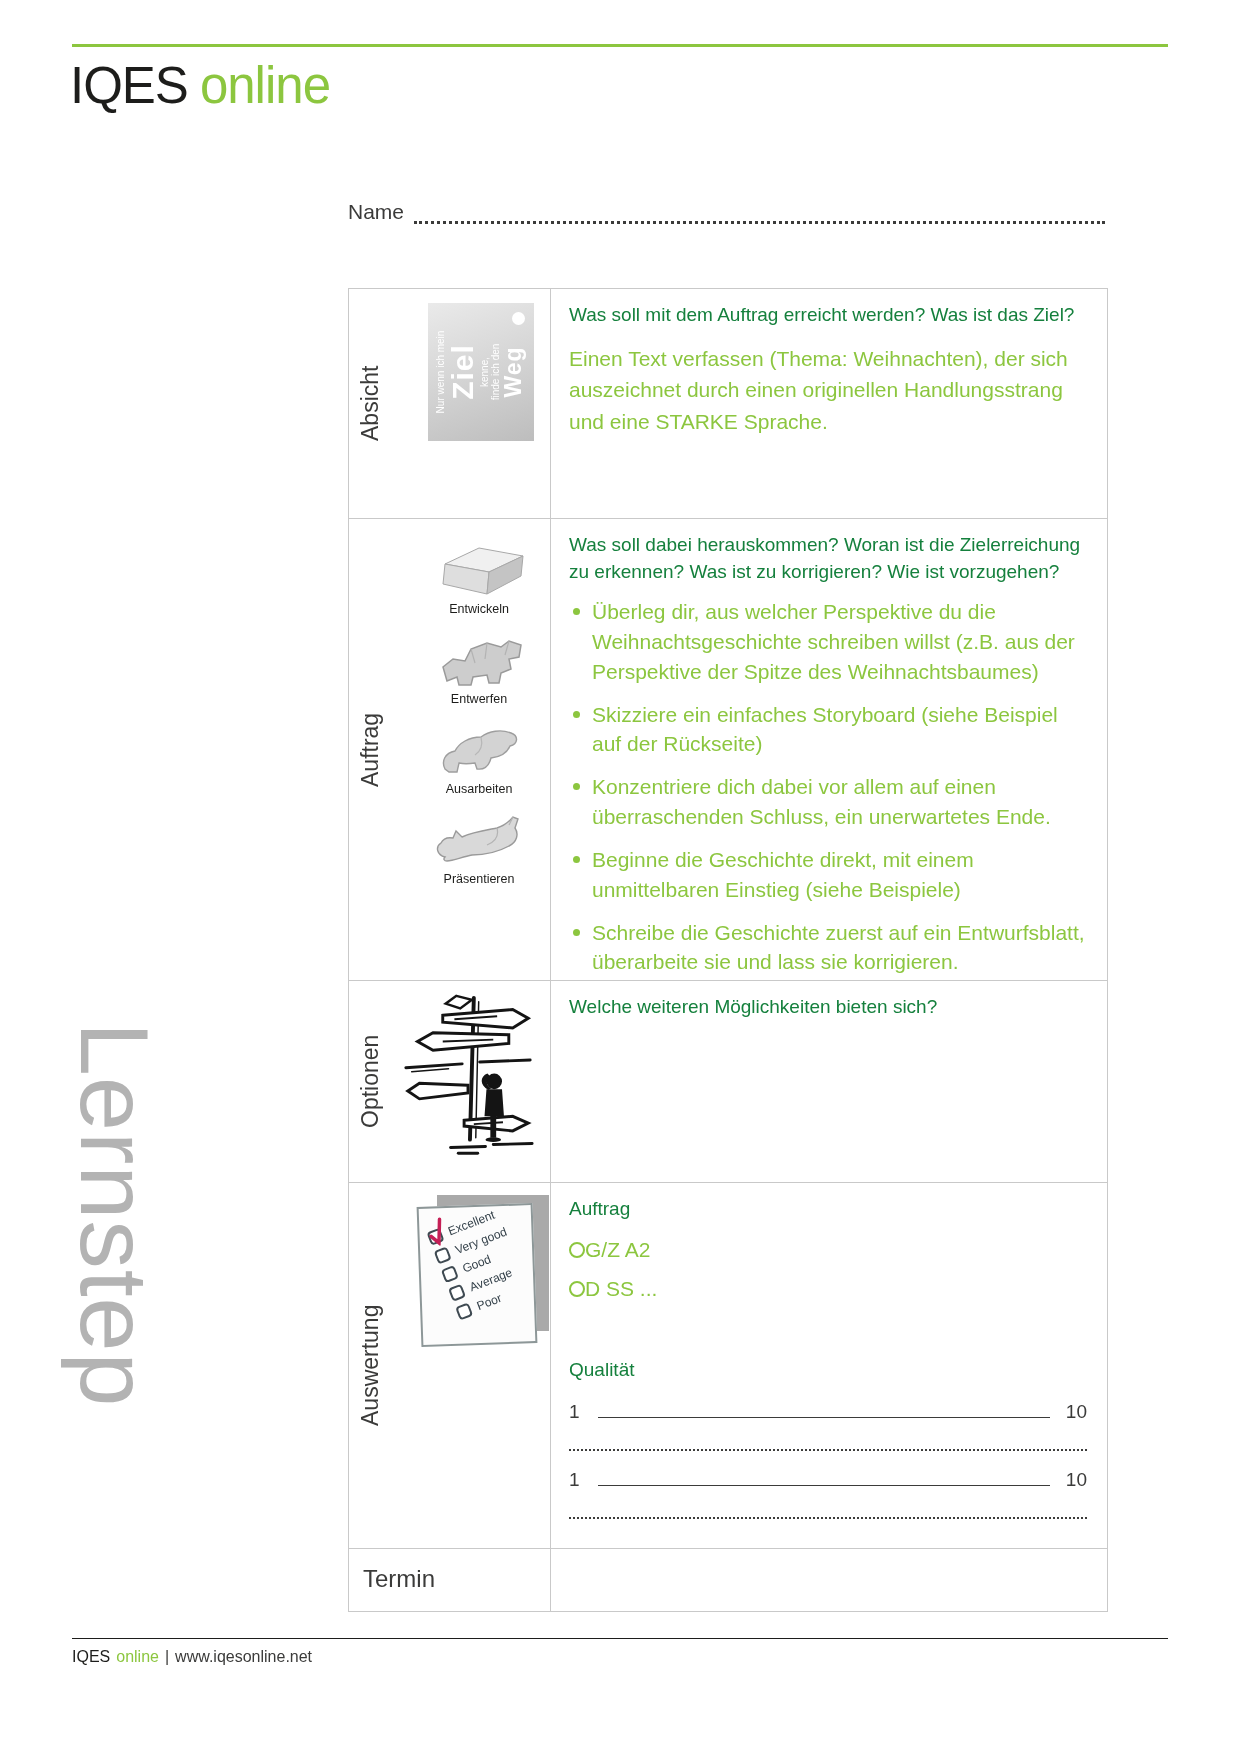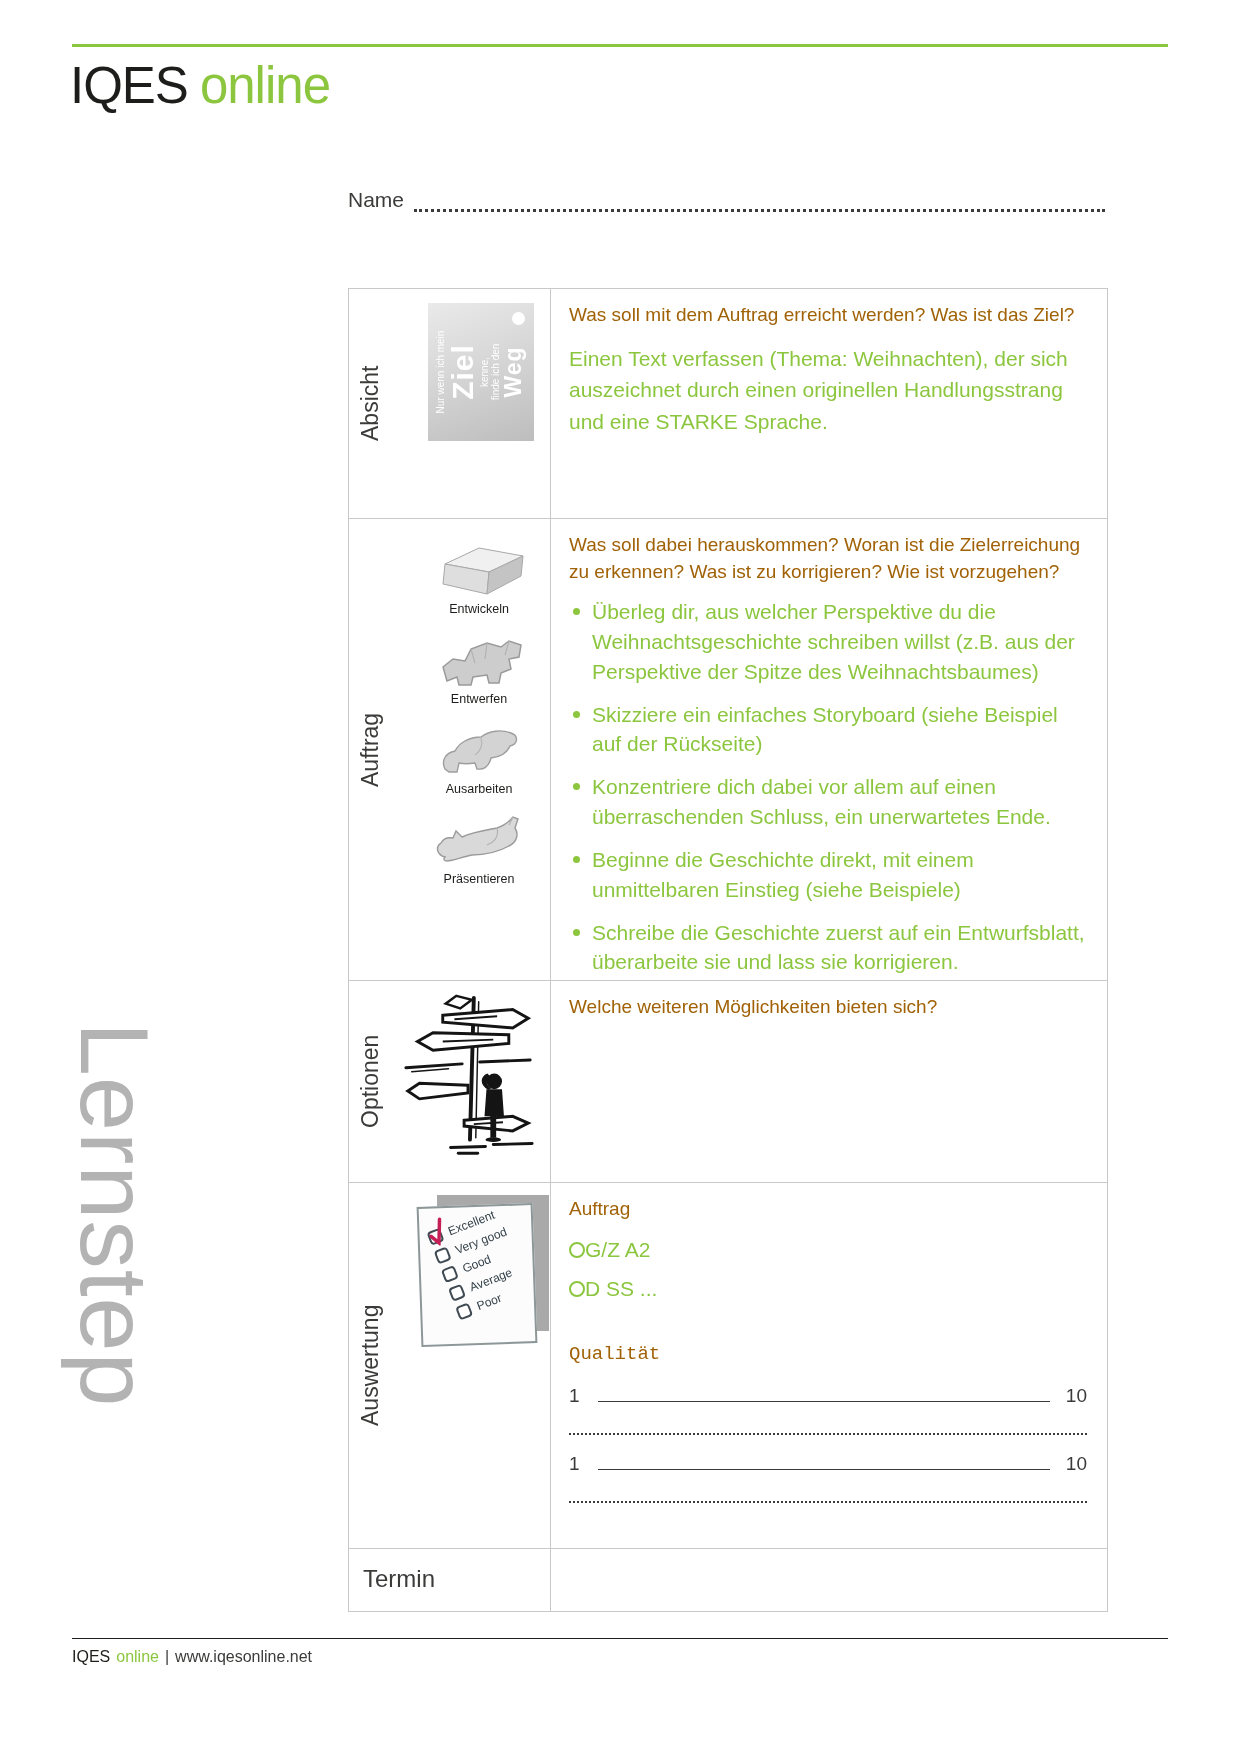--- a/index.html
+++ b/index.html
@@ -12,38 +12,38 @@
   .top-rule { position:absolute; left:72px; top:44px; width:1096px; height:3px; background:#8CC63F; }
   .logo { position:absolute; left:70px; top:56px; font-size:51px; letter-spacing:-1px; display:flex; gap:12px; }
   .logo-black { color:#1d1d1b; }
   .logo-green { color:#8CC63F; }
   
   .side-title {
     position:absolute; left:66px; top:1022px; writing-mode:vertical-rl;
     font-size:97px; color:#b3b3b3; letter-spacing:1px; line-height:1;
   }
   
-  .name-row { position:absolute; left:348px; top:188px; width:757px; display:flex; align-items:flex-end; }
+  .name-row { position:absolute; left:348px; top:200px; width:757px; display:flex; align-items:flex-end; }
   .name-label { font-size:21px; color:#3b3b3a; padding-right:10px; }
   .name-line { flex:1; border-bottom:3px dotted #3b3b3a; height:24px; }
   
   .grid { position:absolute; left:348px; top:288px; width:760px; border:1px solid #c9c9c9; background:#fff; }
   .row { display:flex; border-bottom:1px solid #c9c9c9; position:relative; }
   .row:last-child { border-bottom:none; }
   .h-absicht { height:230px; } .h-auftrag { height:462px; } .h-optionen { height:202px; }
   .h-auswertung { height:366px; } .h-termin { height:62px; }
   .cell-label { width:202px; border-right:1px solid #c9c9c9; position:relative; flex-shrink:0; }
   .cell-content { flex:1; padding:13px 20px 0 18px; position:relative; }
   .vlabel {
     position:absolute; left:8px; top:0; height:100%; display:flex; align-items:center; justify-content:center;
     writing-mode:vertical-rl; transform:rotate(180deg);
     font-size:23px; color:#3b3b3a; white-space:nowrap;
   }
   .hlabel { padding:16px 0 0 14px; font-size:24px; color:#3b3b3a; }
-  .question { font-size:19px; color:#a16207; line-height:1.4; }
+  .question { font-size:19px; color:#15803d; line-height:1.4; }
   .green-text { margin-top:14px; font-size:21px; color:#8CC63F; line-height:1.5; max-width:530px; }
   
   .goal-art { position:absolute; right:16px; top:14px; width:106px; height:138px;
     background:linear-gradient(160deg,#eaeaea 0%,#d2d2d2 55%,#bdbdbd 100%); }
   .goal-dot { position:absolute; top:9px; right:9px; width:13px; height:13px; border-radius:50%; background:#ffffff; }
   .goal-inner { position:absolute; left:50%; top:50%; width:138px; transform:translate(-50%,-50%) rotate(-90deg);
     text-align:center; color:#fff; line-height:1.1; }
   .g-small { font-size:10px; }
   .g-big { font-size:30px; font-weight:bold; letter-spacing:1px; }
   .g-big2 { font-size:23px; }
@@ -66,21 +66,21 @@
     border:2px solid #8d9798; transform:rotate(-2deg); overflow:hidden; }
   .check-rows { position:absolute; left:7px; top:24px; transform:rotate(-19deg); transform-origin:0 0; }
   .check-row { display:flex; align-items:center; gap:7px; margin-bottom:6px; }
   .cbox { width:14px; height:14px; border:2px solid #3f4a52; border-radius:4px; flex-shrink:0; position:relative; background:#fff; }
   .clabel { font-size:12px; color:#323f48; white-space:nowrap; }
   .red-check { position:absolute; left:-2px; top:-13px; }
   
   .opt-row { display:flex; align-items:center; gap:0; margin-top:15px; }
   .radio-circle { width:16px; height:16px; border:2.5px solid #8CC63F; border-radius:50%; flex-shrink:0; }
   .opt-text { font-size:21px; color:#8CC63F; }
-  .quality-title { margin-top:40px;font-family:Liberation Mono, monospace; }
+  .quality-title { margin-top:56px; }
   .scale-row { display:flex; align-items:flex-end; margin-top:18px; color:#3b3b3a; font-size:19px; }
   .scale-line { flex:1; margin:0 16px 5px 18px; border-bottom:1.6px solid #3b3b3a; }
   .dotted-line { margin-top:15px; border-bottom:2.5px dotted #3b3b3a; height:13px; }
   
   .footer-rule { position:absolute; left:72px; top:1638px; width:1096px; height:1px; background:#1d1d1b; }
   .footer-text { position:absolute; left:72px; top:1648px; font-size:16px; color:#3b3b3a; display:flex; gap:6px; align-items:baseline; }
   .footer-text .fb { color:#1d1d1b; }
   .footer-text .fg { color:#8CC63F; }
 </style>
 </head>

